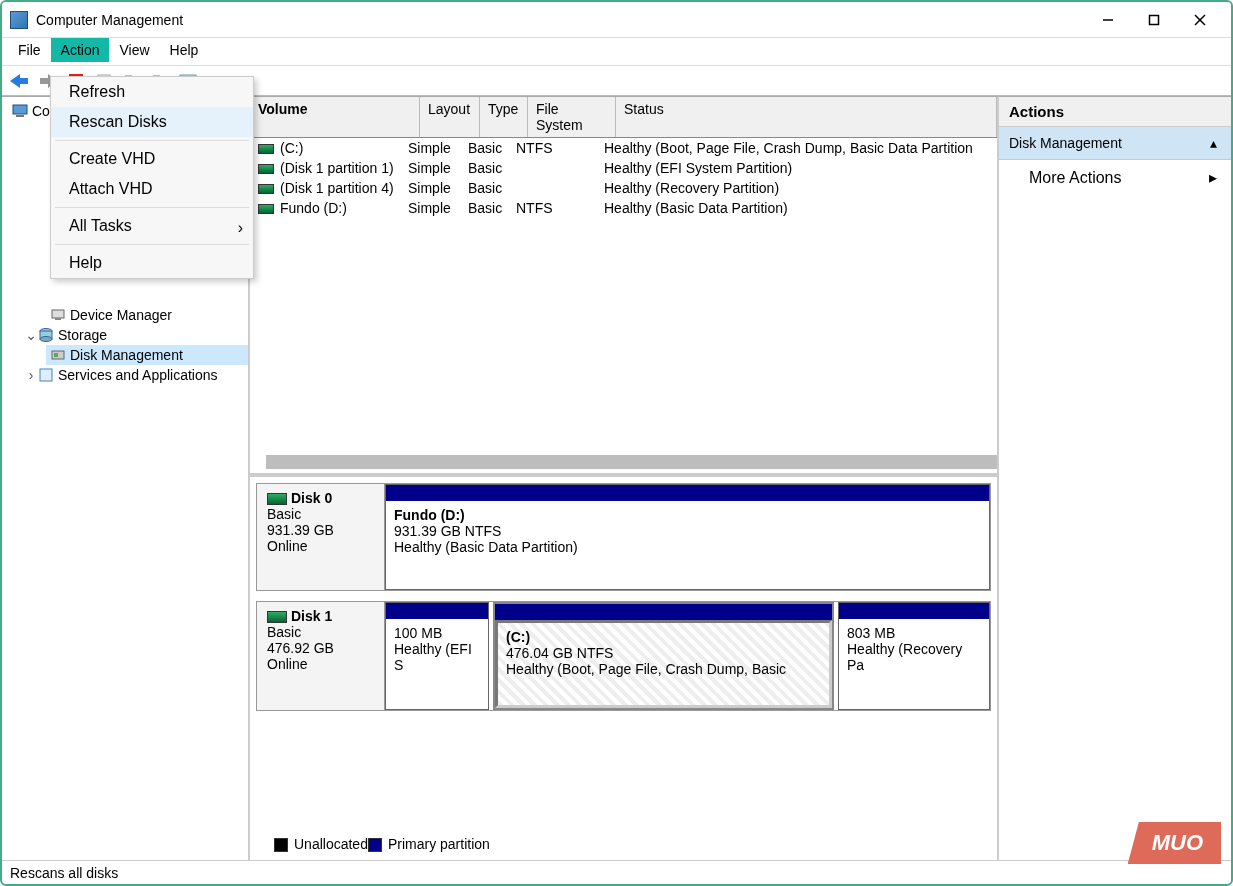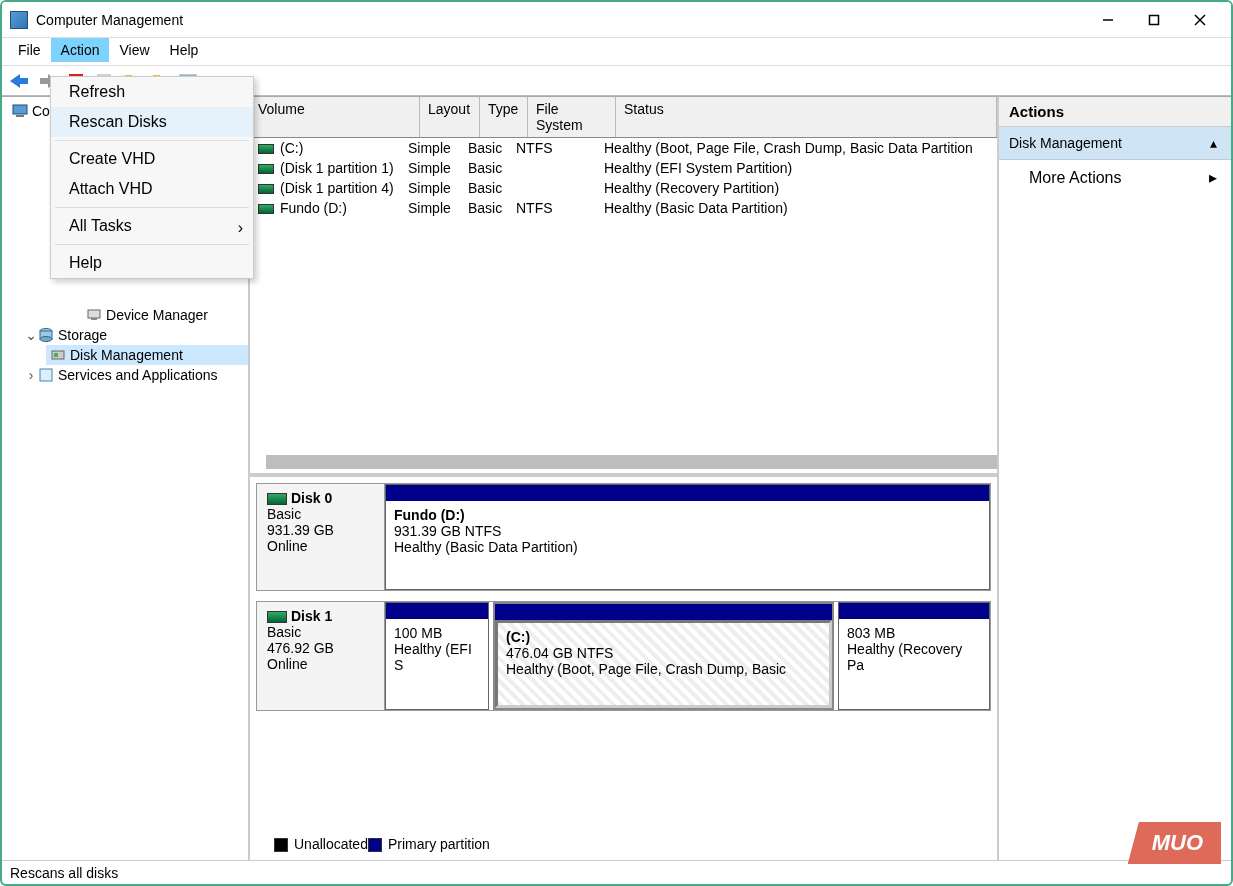--- a/index.html
+++ b/index.html
@@ -8,21 +8,21 @@
   
   .titlebar { display: flex; align-items: center; height: 36px; padding: 16px 8px; background: #fff; border-bottom: 1px solid #ddd; }
   .titlebar .app-icon { width: 18px; height: 18px; margin-right: 8px; background: linear-gradient(135deg,#5b9bd5,#2e75b6); border:1px solid #1f4e79; }
   .titlebar .title { flex: 1; font-size: 14px; }
   .titlebar .win-controls { display: flex; }
   .titlebar .win-btn { width: 46px; height: 30px; display:flex; align-items:center; justify-content:center; font-size:16px; cursor:pointer;}
   
   
   .menubar { display:flex; align-items:flex-start; height: 28px; padding: 0 6px; border-bottom:1px solid #ddd; font-size:14px;}
   .menubar .menu-item { padding: 4px 10px; cursor:pointer;}
-  .menubar .menu-item.active { background:#7dd3fc; }
+  .menubar .menu-item.active { background:#14b8a6; }
   
   
   .toolbar { display:flex; align-items:center; height: 30px; padding: 2px 6px; border-bottom: 1px solid #bbb; gap:4px;}
   .tool-btn { width:24px; height:24px; display:flex; align-items:center; justify-content:center; cursor:pointer; }
   
   
   .content-row { display:flex; height: calc(100% - 36px - 28px - 30px - 24px); }
   
   
   .tree-panel { width: 248px; border-right: 2px inset #ccc; border-top:1px solid #aaa; font-size:14px; background:#fff; position:relative;}
@@ -168,21 +168,21 @@
             <svg width="16" height="16">
               <rect x="1" y="2" width="14" height="9" fill="#5b9bd5" stroke="#1f4e79"></rect>
               <rect x="4" y="12" width="8" height="2" fill="#777"></rect>
             </svg>
           </span>
         <span>Co</span>
       </div>
 
       <div style="height:184px;"></div>
 
-      <div class="tree-item" style="margin-left:26px;justify-content:center;">
+      <div class="tree-item" style="margin-left:26px;">
         <span class="t-icon">
             <svg width="16" height="16">
               <rect x="2" y="3" width="12" height="8" fill="#ddd" stroke="#666"></rect>
               <rect x="5" y="11" width="6" height="2" fill="#888"></rect>
             </svg>
           </span>
         <span>Device Manager</span>
       </div>
       <div class="tree-item">
         <span class="expander">⌄</span>
@@ -213,21 +213,21 @@
           </span>
         <span>Services and Applications</span>
       </div>
     </div>
   </div>
 
   <div class="main-panel">
 
     <div class="vol-area">
       <div class="vol-header">
-        <div class="hcell" style="width:170px;">Volume</div>
+        <div class="hcell" style="width:170px;font-weight:bold;">Volume</div>
         <div class="hcell" style="width:60px;">Layout</div>
         <div class="hcell" style="width:48px;">Type</div>
         <div class="hcell" style="width:88px;">File System</div>
         <div class="hcell" style="flex:1;">Status</div>
       </div>
       <div class="vol-body">
         <div class="vol-row">
           <div class="vcell" style="width:150px;"><span class="vol-icon"></span><span>(C:)</span></div>
           <div class="vcell" style="width:60px;">Simple</div>
           <div class="vcell" style="width:48px;">Basic</div>

